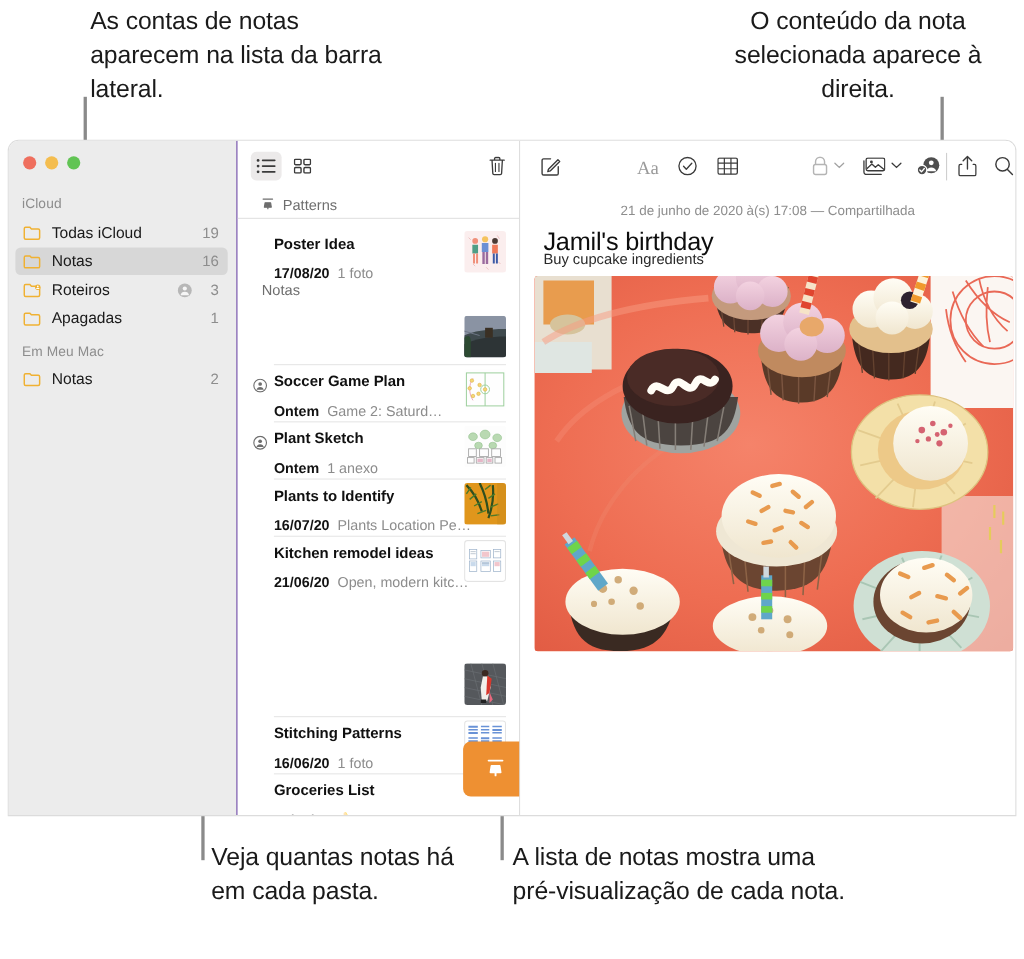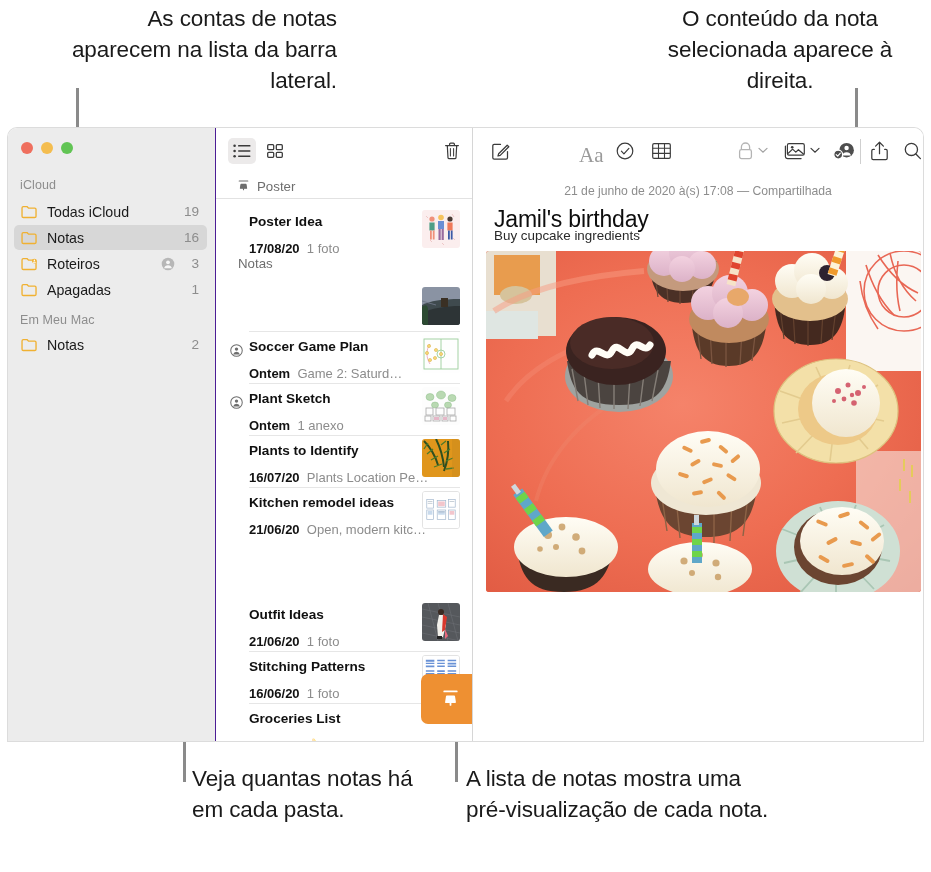--- a/index.html
+++ b/index.html
@@ -11,21 +11,21 @@
     overflow:hidden;
     position:relative;
   }
   .callout{
     position:absolute;
     font-size:22.5px;
     line-height:31px;
     color:#1a1a1a;
     letter-spacing:-0.1px;
   }
-  #callout-tl{left:67px;top:3px;width:270px;text-align:right;}
+  #callout-tl{left:82px;top:3px;width:270px;}
   #callout-tr{left:645px;top:3px;width:270px;text-align:center;}
   #callout-bl{left:192px;top:763px;width:230px;}
   #callout-br{left:466px;top:763px;width:320px;}
 
   
   .lead{position:absolute;background:#8a8a8a;}
 
   
   #window{
     position:absolute;left:8px;top:128px;width:915px;height:613px;
@@ -238,21 +238,21 @@
           <path d="M1.6 3.6h12.8M5.6 3.6V2.2a1 1 0 0 1 1-1h2.8a1 1 0 0 1 1 1v1.4M3.3 3.6l.7 12a1.2 1.2 0 0 0 1.2 1.1h5.6a1.2 1.2 0 0 0 1.2-1.1l.7-12" fill="none" stroke="#3b3b3b" stroke-width="1.2" stroke-linecap="round"></path>
           <path d="M6.4 6.5v7.4M9.6 6.5v7.4" stroke="#3b3b3b" stroke-width="1.05" stroke-linecap="round"></path>
         </svg>
       </div>
     </div>
 
     <div id="pinned-head">
       <svg width="11" height="13" viewBox="0 0 11 13">
         <path d="M1.2 1h8.6M5.5 4.4v5.3M3 4.4h5l.6 3.9H2.4z" fill="#6e6e6e" stroke="#6e6e6e" stroke-width="1.1" stroke-linecap="round" stroke-linejoin="round"></path>
       </svg>
-      <span class="pinlbl">Poster</span>
+      <span class="pinlbl">Patterns</span>
     </div>
     <div id="list-sep"></div>
 
     <div class="note-row" style="top:86px;">
       <div class="ttl">Poster Idea</div>
       <div class="sub">
         <b>17/08/20</b>
         &nbsp;<span>1 foto</span>
       </div>
     </div>
@@ -419,27 +419,20 @@
           </g>
       </svg>
     </div>
 
     <div id="pin-action">
       <svg width="17" height="19" viewBox="0 0 11 13">
         <path d="M1.2 1h8.6M5.5 4.4v5.8M3 4.4h5l.6 3.9H2.4z" fill="#fff" stroke="#fff" stroke-width="1.2" stroke-linecap="round" stroke-linejoin="round"></path>
       </svg>
     </div>
 
-    <div class="note-row" style="top:479px;">
-      <div class="ttl">Outfit Ideas</div>
-      <div class="sub">
-        <b>21/06/20</b>
-        &nbsp;<span>1 foto</span>
-      </div>
-    </div>
     <div class="thumb" style="left:206px;top:475px;">
       <svg width="38" height="38" viewBox="0 0 38 38">
         <rect width="38" height="38" fill="#55585c"></rect>
         <g stroke="#6b6f74" stroke-width=".6">
           <path d="M0 6l38 8M0 14l38 8M0 22l38 8M0 30l38 8M6 0l10 38M16 0l10 38M26 0l10 38"></path>
         </g>
         <path d="M16 9a3 3 0 1 1 6 0 3 3 0 0 1-6 0z" fill="#3a2a22"></path>
         <path d="M17 12h5l2 10-3 12h-5l-1-12z" fill="#f2f0ea"></path>
         <path d="M21 11l4 3-2 13-3 2z" fill="#d9372c"></path>
         <path d="M23 26l3 7-3 3z" fill="#e8687d"></path>
@@ -487,21 +480,21 @@
   <div id="editor">
 
     <div id="ed-toolbar">
       <div class="ed-icon" style="left:18px;top:14px;">
         <svg width="19" height="19" viewBox="0 0 19 19">
           <path d="M16.5 9.5v6.2a1.4 1.4 0 0 1-1.4 1.4H3.2a1.4 1.4 0 0 1-1.4-1.4V3.8a1.4 1.4 0 0 1 1.4-1.4h6.3" fill="none" stroke="#3b3b3b" stroke-width="1.25" stroke-linecap="round"></path>
           <path d="M7.6 11.8l8.6-8.6 1.6 1.6-8.6 8.6-2.2.6z" fill="none" stroke="#3b3b3b" stroke-width="1.25" stroke-linejoin="round"></path>
         </svg>
       </div>
       <div class="ed-icon" style="left:106px;top:15px;">
-        <span style="font-size:21px;color:#9a9a9a;font-family:'Liberation Serif',serif;">Aa</span>
+        <span style="font-size:17px;color:#9a9a9a;font-family:'Liberation Serif',serif;">Aa</span>
       </div>
       <div class="ed-icon" style="left:143px;top:14px;">
         <svg width="18" height="18" viewBox="0 0 18 18">
           <circle cx="9" cy="9" r="7.8" fill="none" stroke="#3b3b3b" stroke-width="1.2"></circle>
           <path d="M5.4 9.2l2.5 2.6 5-5.4" fill="none" stroke="#3b3b3b" stroke-width="1.2" stroke-linecap="round" stroke-linejoin="round"></path>
         </svg>
       </div>
       <div class="ed-icon" style="left:179px;top:15px;">
         <svg width="19" height="16" viewBox="0 0 19 16">
           <rect x=".7" y=".7" width="17.6" height="14.6" rx="1.4" fill="none" stroke="#3b3b3b" stroke-width="1.2"></rect>

